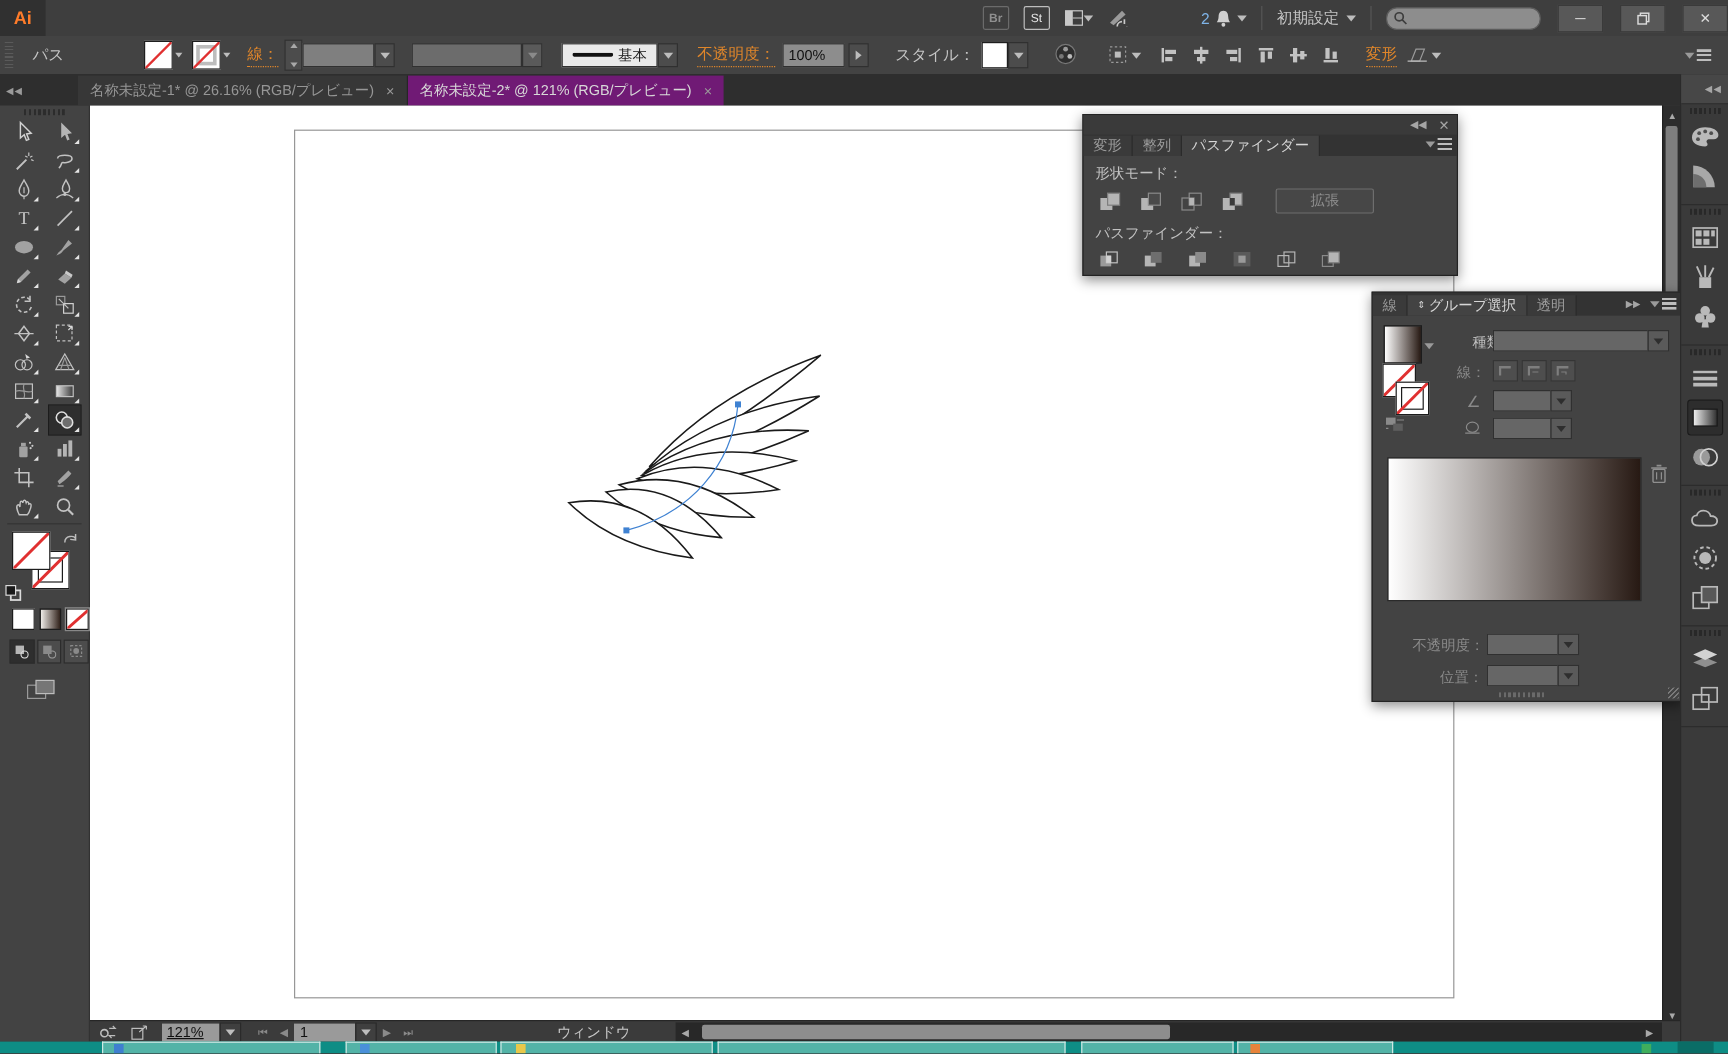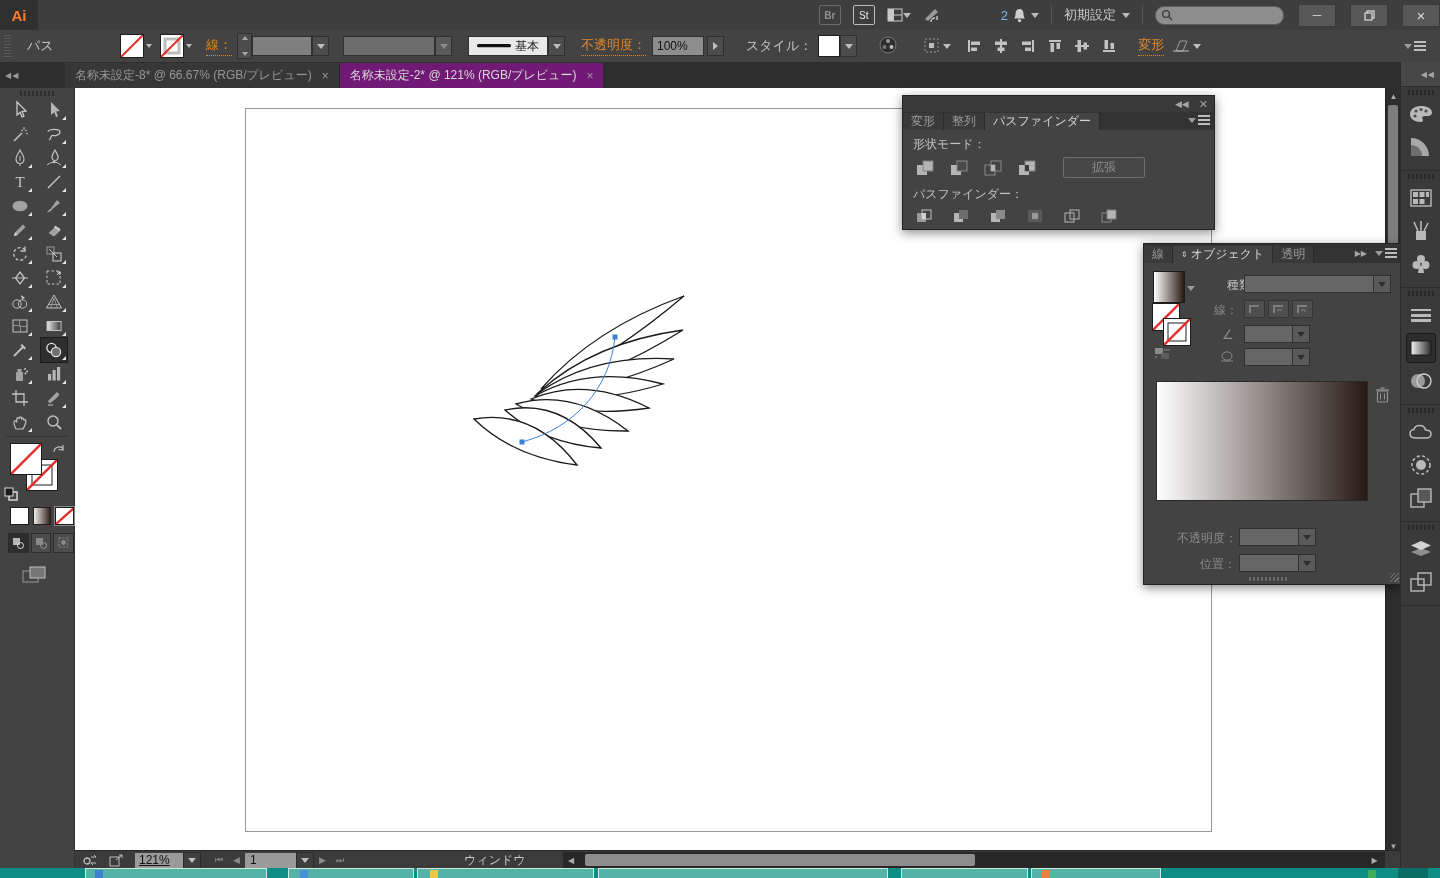--- a/index.html
+++ b/index.html
@@ -296,21 +296,21 @@
         <i class="caret" style="border-top-color:#9a9a9a;"></i>
         <span class="pm-lines"></span>
       </span>
   </div>
 
   <div class="abs tabbar">
     <div class="collapse-left">
         <span>◀◀</span>
       </div>
     <div class="doctab inactive">
-      <span>名称未設定-8* @ 66.67% (RGB/プレビュー)</span>
+      <span>名称未設定-1* @ 26.16% (RGB/プレビュー)</span>
       <span class="tabx">×</span>
     </div>
     <div class="doctab active">
       <span>名称未設定-2* @ 121% (RGB/プレビュー)</span>
       <span class="tabx">×</span>
     </div>
   </div>
 
   <div class="abs canvas">
     <div class="artboard"></div>
@@ -700,21 +700,21 @@
           </span>
       </div>
     </div>
   </div>
 
   <div class="panel" style="left:1143px;top:243px;width:257px;height:340px;">
     <div class="ptabs" style="height:19px;">
       <div class="ptab">線</div>
       <div class="ptab active">
           <span style="font-size:8px;margin-right:3px;">⇕</span>
-          <span>オブジェクト</span>
+          <span>グループ選択</span>
         </div>
       <div class="ptab">透明</div>
       <div class="pmenu" style="top:4px;">
           <span style="color:#a5a5a5;font-size:8px;margin-right:6px;">▶▶</span>
           <i class="caret" style="border-top-color:#9a9a9a;"></i>
           <span class="pm-lines"></span>
         </div>
     </div>
 
     <span class="abs" style="left: 9px; top: 27px; width: 30px; height: 30px; border: 1px solid rgb(28, 28, 28); background: linear-gradient(to right, rgb(255, 255, 255), rgb(39, 25, 19));"></span>

